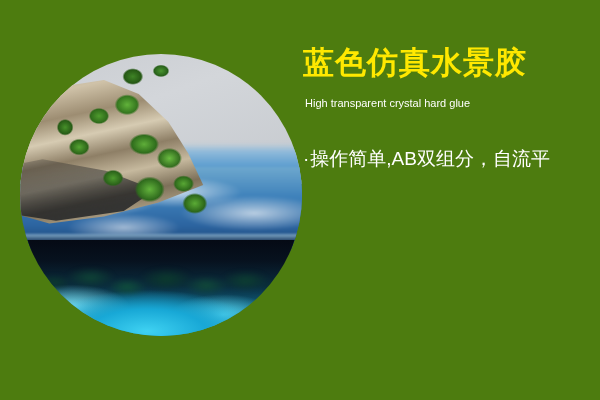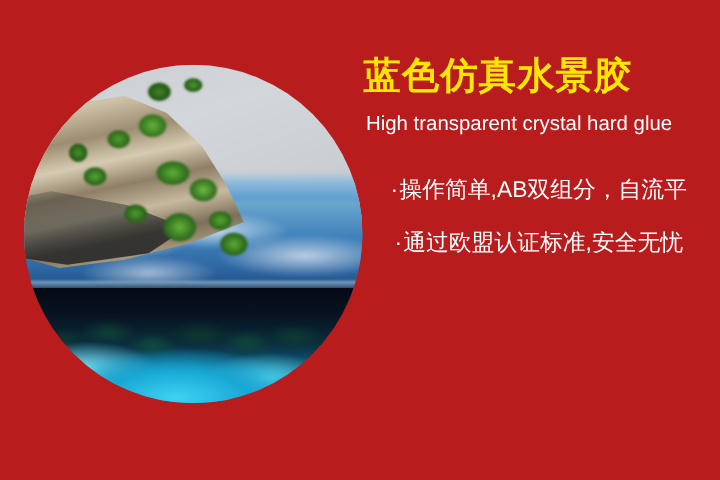--- a/index.html
+++ b/index.html
@@ -10,21 +10,21 @@
     width: 600px;
     height: 400px;
     overflow: hidden;
     font-family: "Liberation Sans", sans-serif;
   }
 
   #banner {
     position: relative;
     width: 600px;
     height: 400px;
-    background: #b91c1c;
+    background: #4d7c0f;
     overflow: hidden;
   }
 
   
   #photo-circle {
     position: absolute;
     left: 20px;
     top: 54px;
     width: 282px;
     height: 282px;
@@ -193,32 +193,31 @@
     font-size: 31px;
     font-weight: bold;
     letter-spacing: 1px;
     line-height: 38px;
     margin: 0;
     white-space: nowrap;
   }
 
   #subtitle {
     color: #ffffff;
-    font-size: 17px;
+    font-size: 11px;
     font-weight: normal;
     line-height: 24px;
     margin: 9px 0 0 2px;
     white-space: nowrap;
   }
 
   #bullets {
     list-style: none;
     margin: 22px 0 0 0;
     padding: 0;
-    text-align: center;
   }
 
   #bullets li {
     color: #ffffff;
     font-size: 19px;
     line-height: 44px;
     white-space: nowrap;
   }
 
   #bullets li .dot {
@@ -250,19 +249,16 @@
   <div id="text-col">
 
     <h1 id="title">蓝色仿真水景胶</h1>
 
     <h2 id="subtitle">High transparent crystal hard glue</h2>
 
     <ul id="bullets">
       <li>
         <span class="dot">·</span><span>操作简单,AB双组分，自流平</span>
       </li>
-      <li>
-        <span class="dot">·</span><span>通过欧盟认证标准,安全无忧</span>
-      </li>
     </ul>
 
   </div>
 </div>
 
 </body></html>

